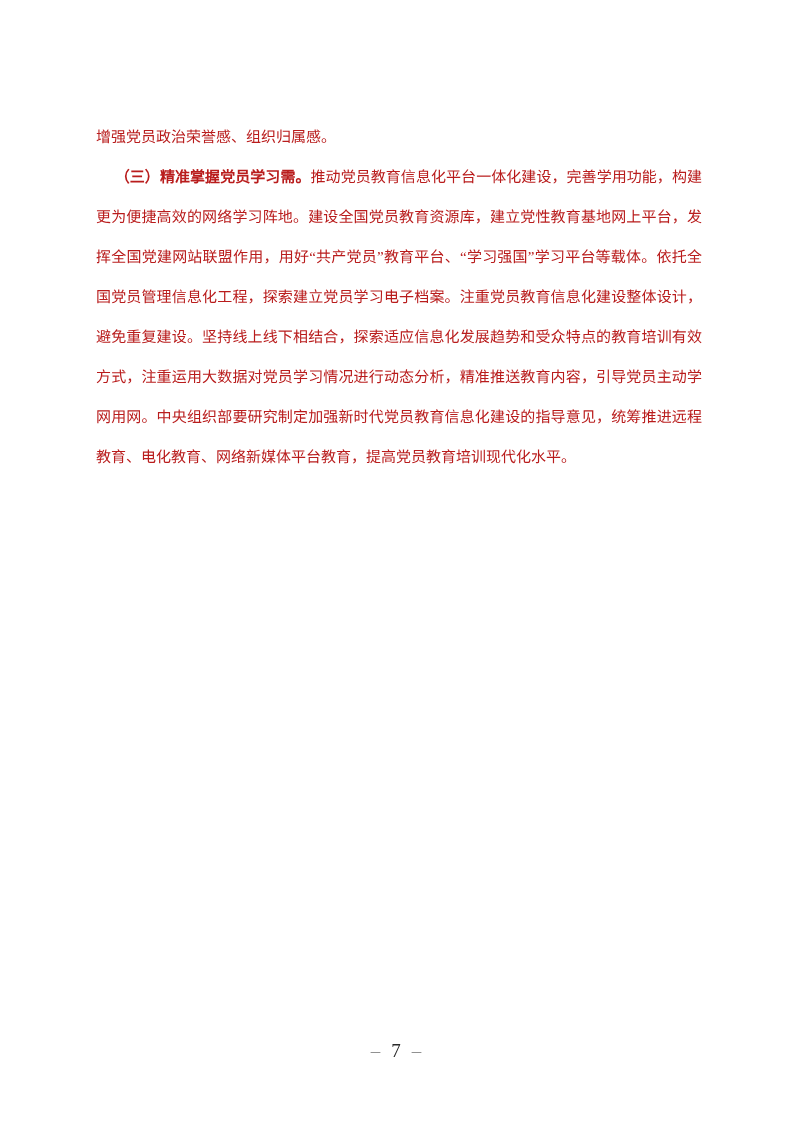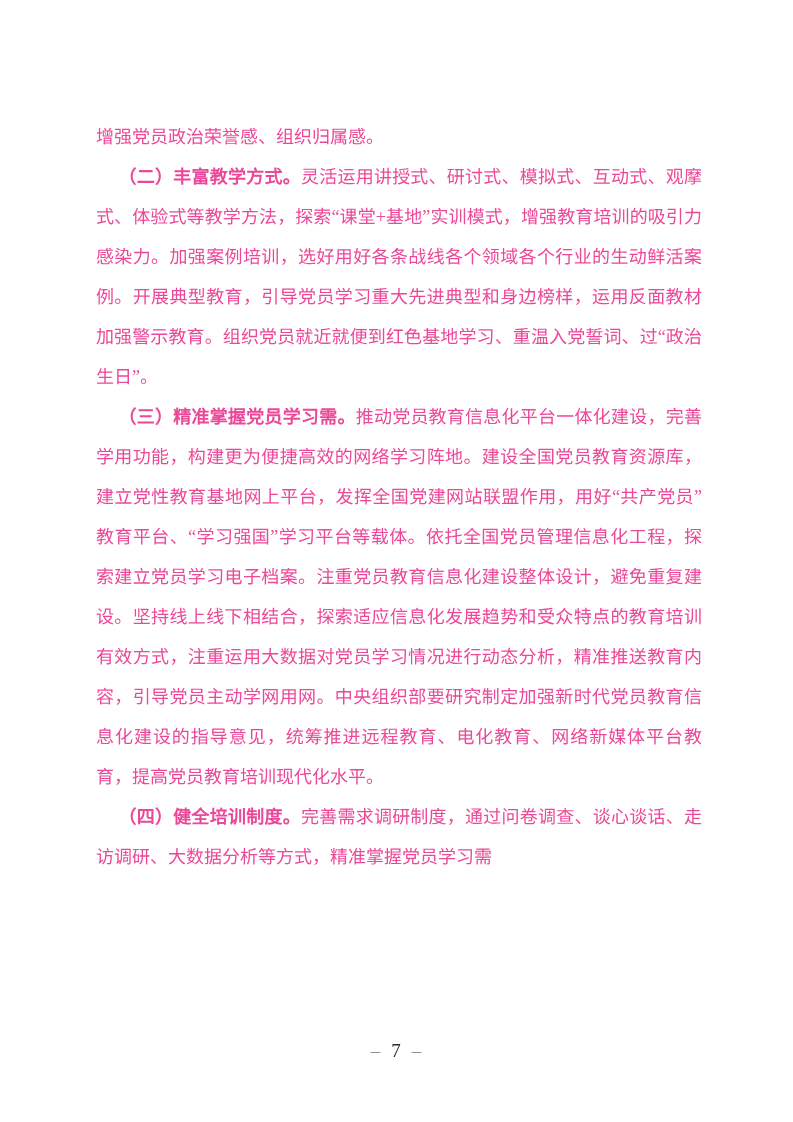--- a/index.html
+++ b/index.html
@@ -13,22 +13,22 @@
     height: 1122px;
     background: #ffffff;
     overflow: hidden;
     font-family: "Liberation Serif", "DejaVu Serif", serif;
   }
   .content {
     position: absolute;
     left: 96px;
     top: 117px;
     width: 606px;
-    color: #ec4899;
-    font-size: 18px;
+    color: #b91c1c;
+    font-size: 15px;
     line-height: 40px;
     text-align: justify;
     text-justify: inter-ideograph;
     word-break: break-all;
   }
   .para {
     margin: 0;
     padding: 0;
   }
   .para.indent {
@@ -57,31 +57,25 @@
 <body>
 
 <div class="page">
 
   <div class="content">
 
     <p class="para">
       <span class="body">增强党员政治荣誉感、组织归属感。</span>
     </p>
 
-    <p class="para indent">
-      <span class="lead">（二）丰富教学方式。</span><span class="body">灵活运用讲授式、研讨式、模拟式、互动式、观摩式、体验式等教学方法，探索“课堂+基地”实训模式，增强教育培训的吸引力感染力。加强案例培训，选好用好各条战线各个领域各个行业的生动鲜活案例。开展典型教育，引导党员学习重大先进典型和身边榜样，运用反面教材加强警示教育。组织党员就近就便到红色基地学习、重温入党誓词、过“政治生日”。</span>
-    </p>
 
     <p class="para indent">
       <span class="lead">（三）精准掌握党员学习需。</span><span class="body">推动党员教育信息化平台一体化建设，完善学用功能，构建更为便捷高效的网络学习阵地。建设全国党员教育资源库，建立党性教育基地网上平台，发挥全国党建网站联盟作用，用好“共产党员”教育平台、“学习强国”学习平台等载体。依托全国党员管理信息化工程，探索建立党员学习电子档案。注重党员教育信息化建设整体设计，避免重复建设。坚持线上线下相结合，探索适应信息化发展趋势和受众特点的教育培训有效方式，注重运用大数据对党员学习情况进行动态分析，精准推送教育内容，引导党员主动学网用网。中央组织部要研究制定加强新时代党员教育信息化建设的指导意见，统筹推进远程教育、电化教育、网络新媒体平台教育，提高党员教育培训现代化水平。</span>
     </p>
 
-    <p class="para indent">
-      <span class="lead">（四）健全培训制度。</span><span class="body">完善需求调研制度，通过问卷调查、谈心谈话、走访调研、大数据分析等方式，精准掌握党员学习需</span>
-    </p>
 
   </div>
 
   <div class="footer">
     <span class="dash">–</span><span>7</span><span class="dash">–</span>
   </div>
 
 </div>
 
 </body></html>

